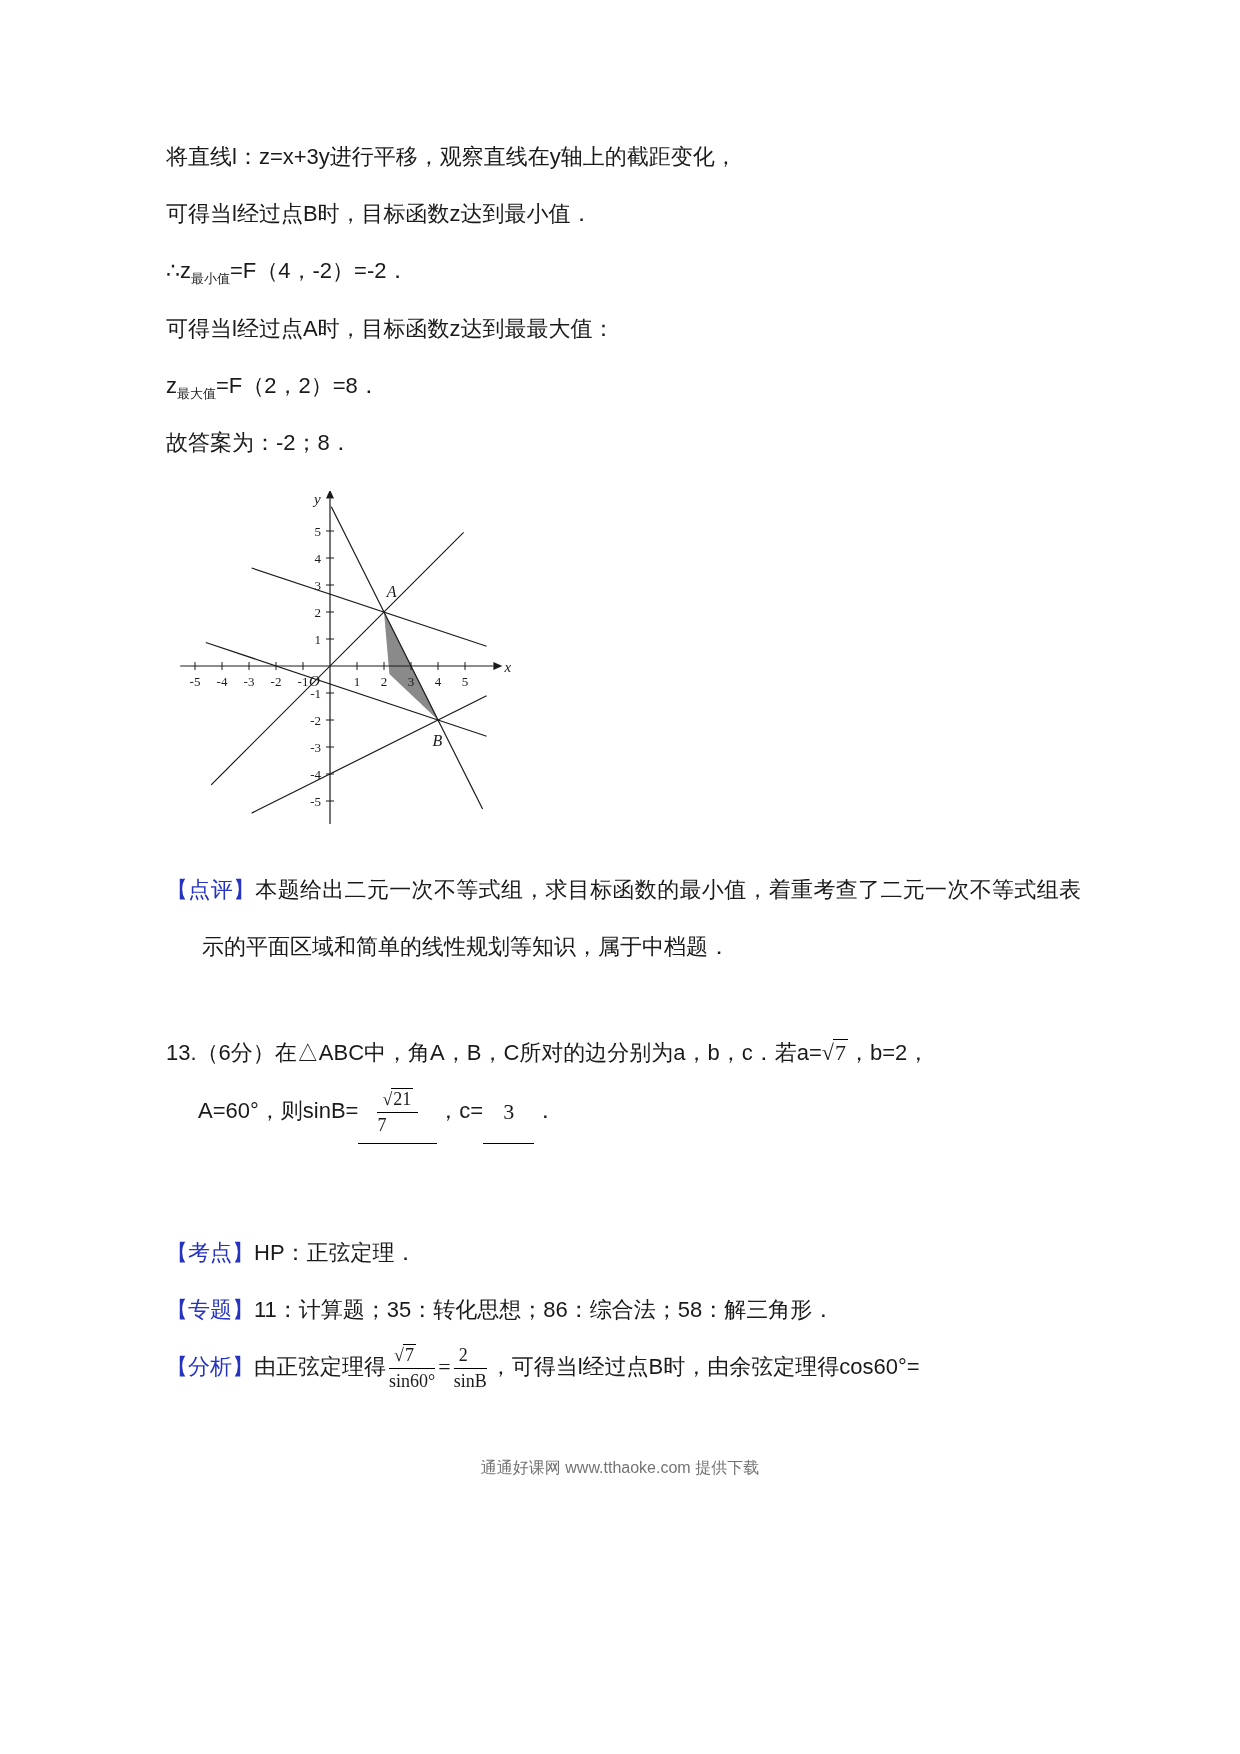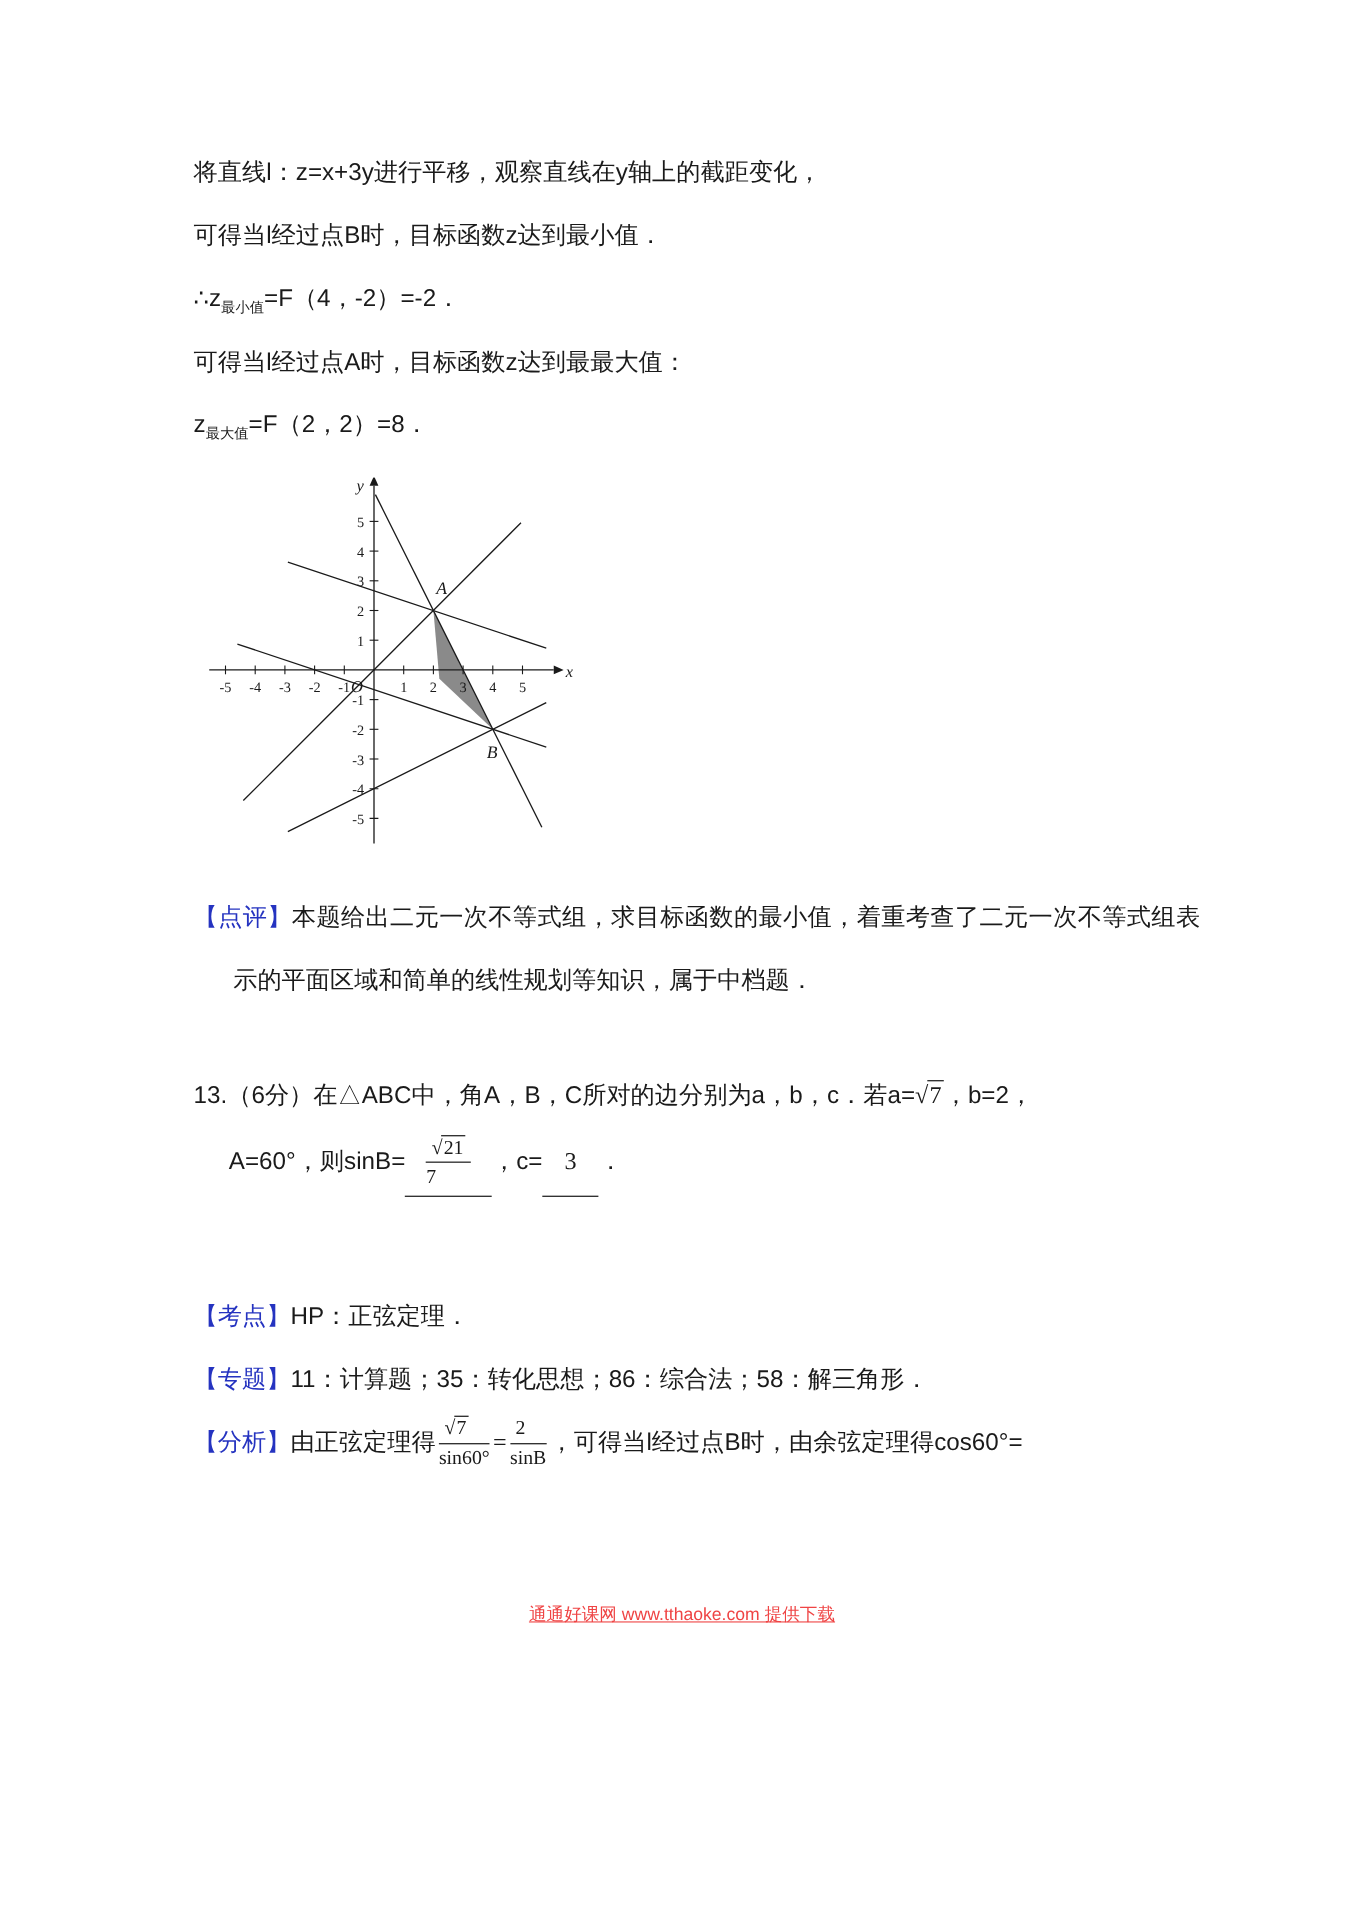--- a/index.html
+++ b/index.html
@@ -5,21 +5,21 @@
   * { margin:0; padding:0; box-sizing:border-box; }
   html,body { background:#ffffff; }
   body {
     width:1240px; height:1754px;
     font-family:"Liberation Sans", sans-serif;
     color:#1a1a1a;
     position:relative;
     overflow:hidden;
   }
   .page { position:relative; width:1240px; height:1754px; background:#fff; }
-  .content { position:absolute; left:176px; top:128px; width:915px; }
+  .content { position:absolute; left:166px; top:128px; width:915px; }
   .para { font-size:22px; line-height:2.6; }
   .sub { font-size:13px; vertical-align:sub;text-align:right; }
   .hang { padding-left:36px; text-indent:-36px; text-align:justify; }
   .label { color:#2533c0;font-family:Liberation Serif, serif; }
   .figure { margin:20px 0 16px 4px; }
   .q13 { margin-top:48px; padding-left:32px; text-indent:-32px; }
   .kaodian { margin-top:80px; }
   .math { font-family:"Liberation Serif", serif; }
   .frac {
     display:inline-block; vertical-align:middle; text-align:left;
@@ -34,34 +34,35 @@
   .blank {
     display:inline-block; border-bottom:1.5px solid #000;
     padding:2px 16px 3px; vertical-align:middle; text-align:center; text-indent:0;
   }
   .blank-narrow { padding:2px 20px 3px; }
   .tick { font:13px "Liberation Serif", serif; fill:#1a1a1a; }
   .axis { font:italic 15px "Liberation Serif", serif; fill:#1a1a1a; }
   .pt { font:italic 16px "Liberation Serif", serif; fill:#1a1a1a; }
   .footer {
     position:absolute; left:0; top:1458px; width:100%;
-    text-align:center; font-size:16px; color:#ef4444;text-decoration:underline;
+    text-align:center; font-size:16px; color:#737373;
   }
 </style>
 </head>
 <body>
 
 <div class="page">
   <div class="content">
 
     <p class="para">将直线l：z=x+3y进行平移，观察直线在y轴上的截距变化，</p>
     <p class="para">可得当l经过点B时，目标函数z达到最小值．</p>
     <p class="para"><span>∴z</span><span class="sub">最小值</span><span>=F（4，-2）=-2．</span></p>
     <p class="para">可得当l经过点A时，目标函数z达到最最大值：</p>
     <p class="para"><span>z</span><span class="sub">最大值</span><span>=F（2，2）=8．</span></p>
+    <p class="para">故答案为：-2；8．</p>
 
     <div class="figure">
       <svg id="graph-svg" width="345" height="350" viewBox="0 0 345 350">
           <polygon points="214,121 268,229 219.4,183.1" fill="#8a8a8a"></polygon>
           <line x1="161.3" y1="15.7" x2="312.6" y2="318.1" stroke="#1a1a1a" stroke-width="1.2"></line>
           <line x1="41.2" y1="293.8" x2="293.6" y2="41.3" stroke="#1a1a1a" stroke-width="1.2"></line>
           <line x1="81.7" y1="77" x2="316.6" y2="155.3" stroke="#1a1a1a" stroke-width="1.2"></line>
           <line x1="81.7" y1="322.1" x2="316.6" y2="204.7" stroke="#1a1a1a" stroke-width="1.2"></line>
           <line x1="35.8" y1="151.5" x2="316.6" y2="245.2" stroke="#1a1a1a" stroke-width="1.2"></line>
           <line x1="10.2" y1="175" x2="323.4" y2="175" stroke="#1a1a1a" stroke-width="1.2"></line>

